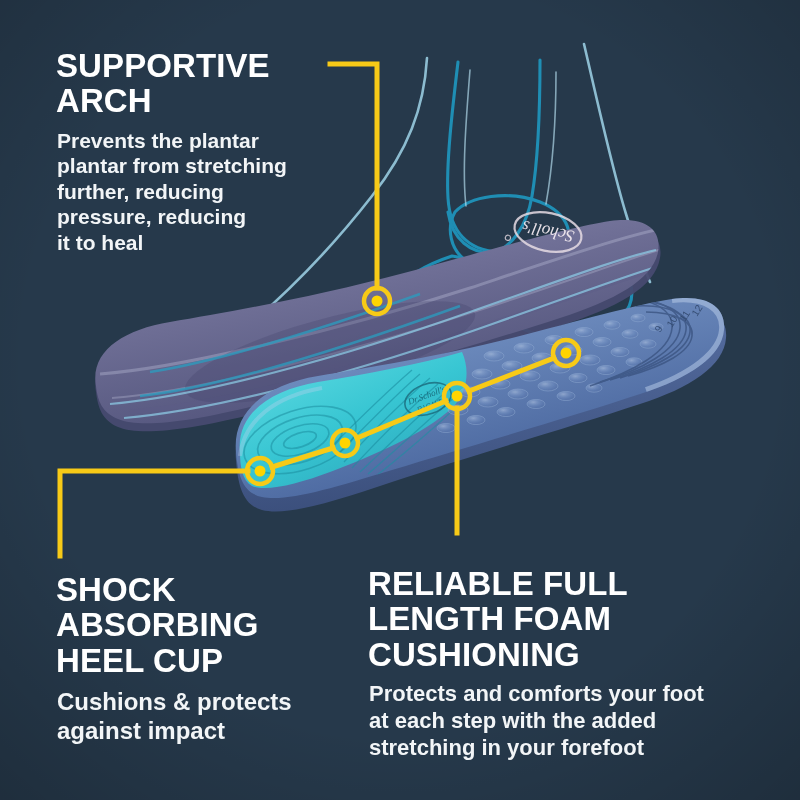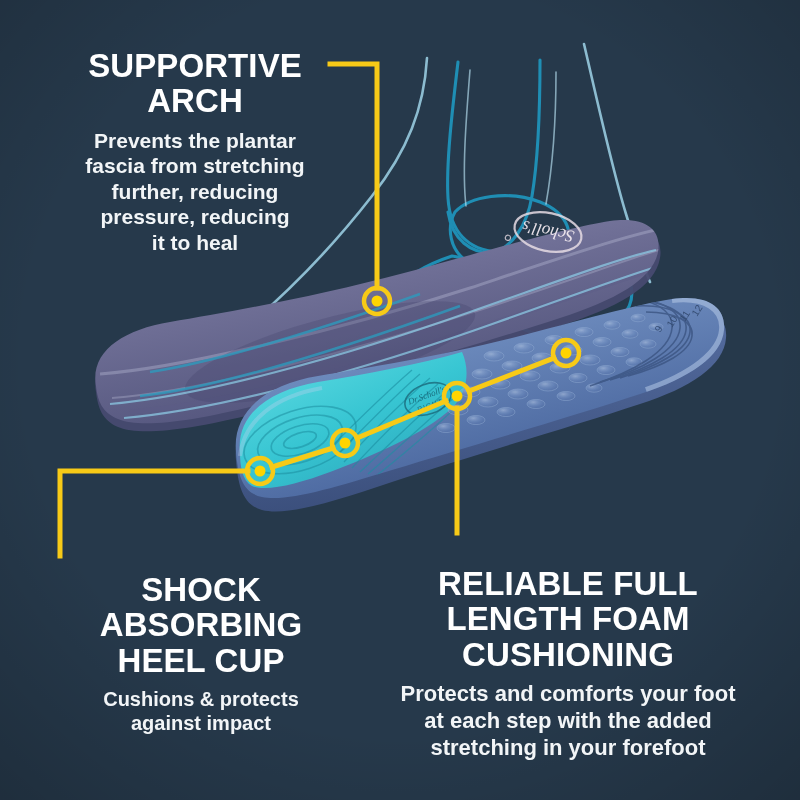--- a/index.html
+++ b/index.html
@@ -19,21 +19,20 @@
   }
   #artwork {
     position: absolute;
     inset: 0;
     width: 800px;
     height: 800px;
   }
   .text-block {
     position: absolute;
     z-index: 40;
-    text-align: center;
   }
   .callout-title {
     color: #ffffff;
     font-weight: bold;
     font-size: 33px;
     line-height: 1.07;
     letter-spacing: 0.1px;
     margin: 0 0 9px 0;
     text-transform: uppercase;
   }
@@ -41,21 +40,21 @@
     color: #f2f5f7;
     font-weight: bold;
     font-size: 21px;
     line-height: 1.22;
     margin: 1px;
   }
   #block-arch  { left: 56px;  top: 48px;  width: 278px; }
   #block-heel  { left: 56px;  top: 572px; width: 290px; }
   #block-foam  { left: 368px; top: 566px; width: 400px; }
   #block-foam .callout-body { font-size: 22px; }
-  #block-heel  .callout-body { font-size: 20px; }
+  #block-heel  .callout-body { font-size: 24px; }
 </style>
 </head>
 <body>
 
 <div id="stage">
 
   <svg id="artwork" viewBox="0 0 800 800">
     <defs>
       <linearGradient id="gTop" x1="0" y1="0" x2="0.55" y2="1">
         <stop offset="0%" stop-color="#8a8aae"></stop>
@@ -353,21 +352,21 @@
     </g>
   </svg>
 
   <div class="text-block" id="block-arch">
     <h2 class="callout-title">
       <span>SUPPORTIVE</span><br>
       <span>ARCH</span>
     </h2>
     <p class="callout-body">
       <span>Prevents the plantar</span><br>
-      <span>fascia from stretching</span><br>
+      <span>plantar from stretching</span><br>
       <span>further, reducing</span><br>
       <span>pressure, reducing</span><br>
       <span>it to heal</span>
     </p>
   </div>
 
   <div class="text-block" id="block-heel">
     <h2 class="callout-title">
       <span>SHOCK</span><br>
       <span>ABSORBING</span><br>

